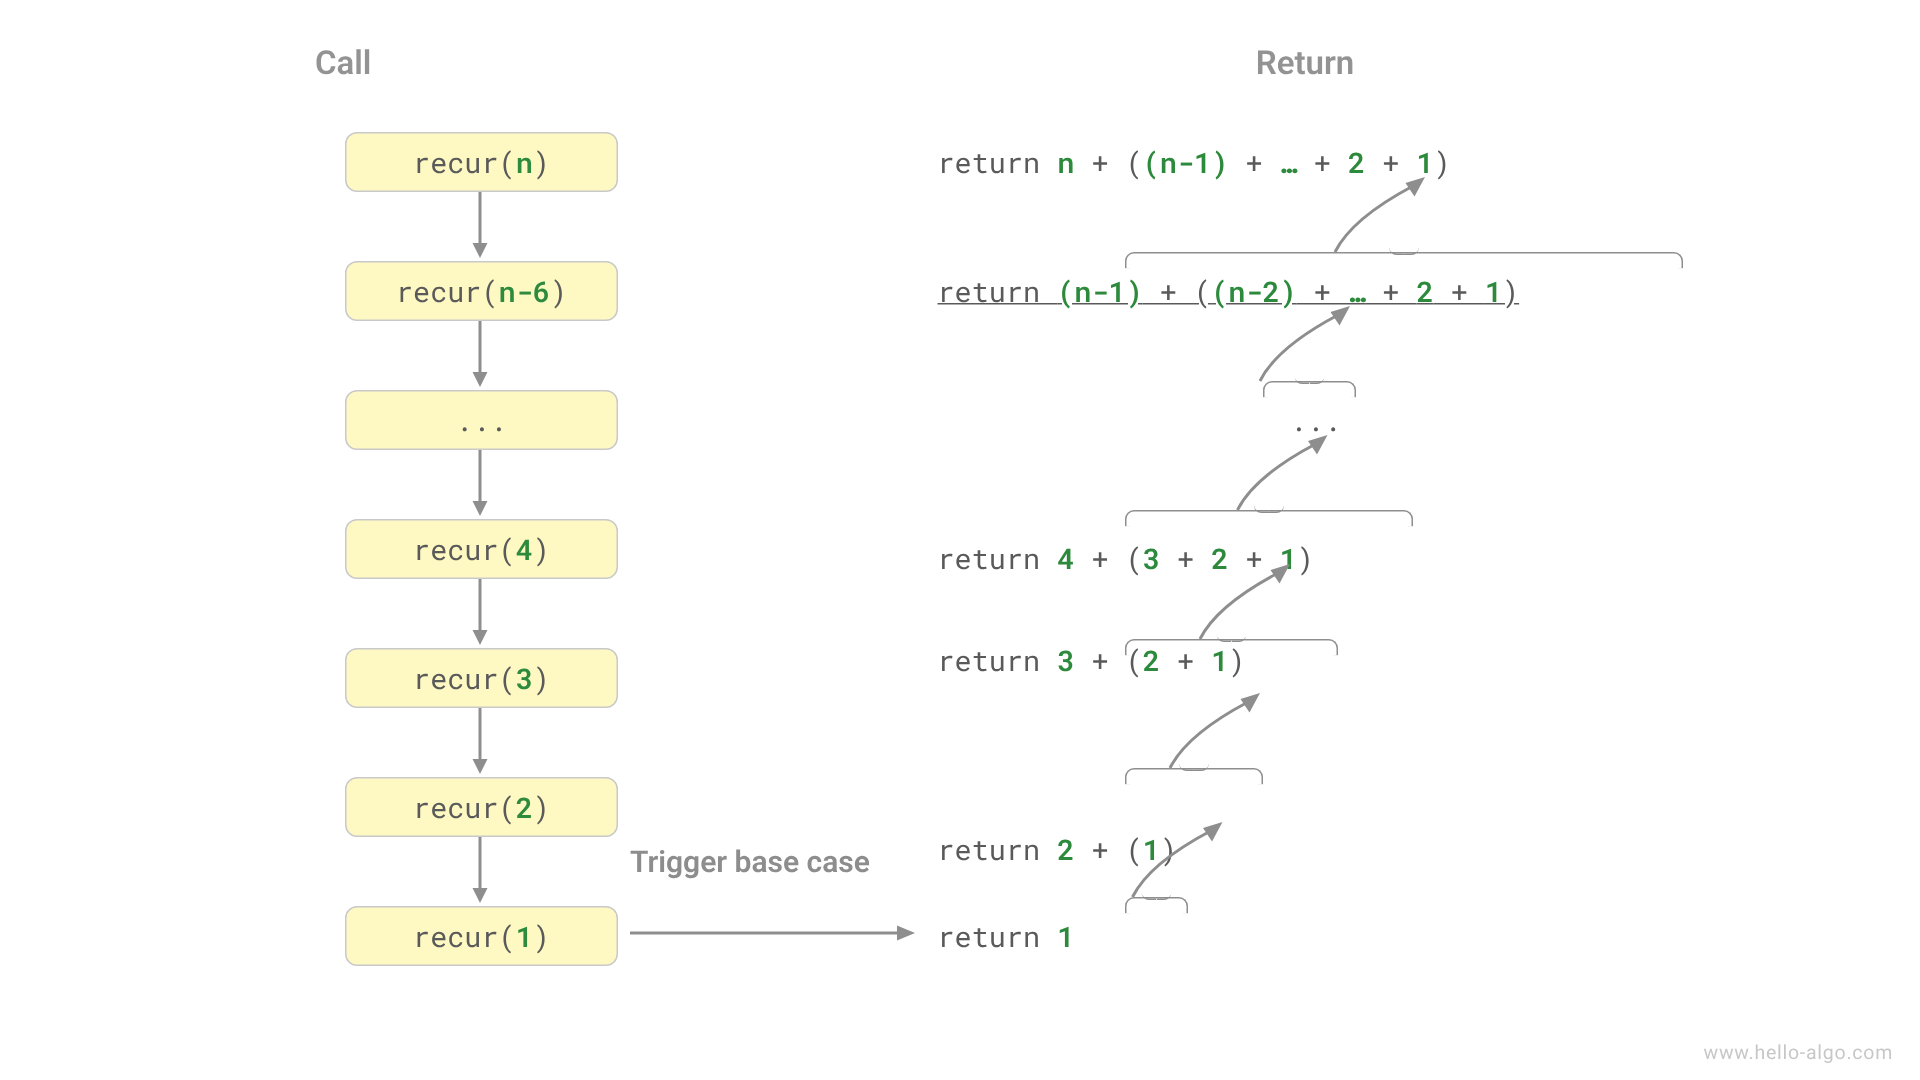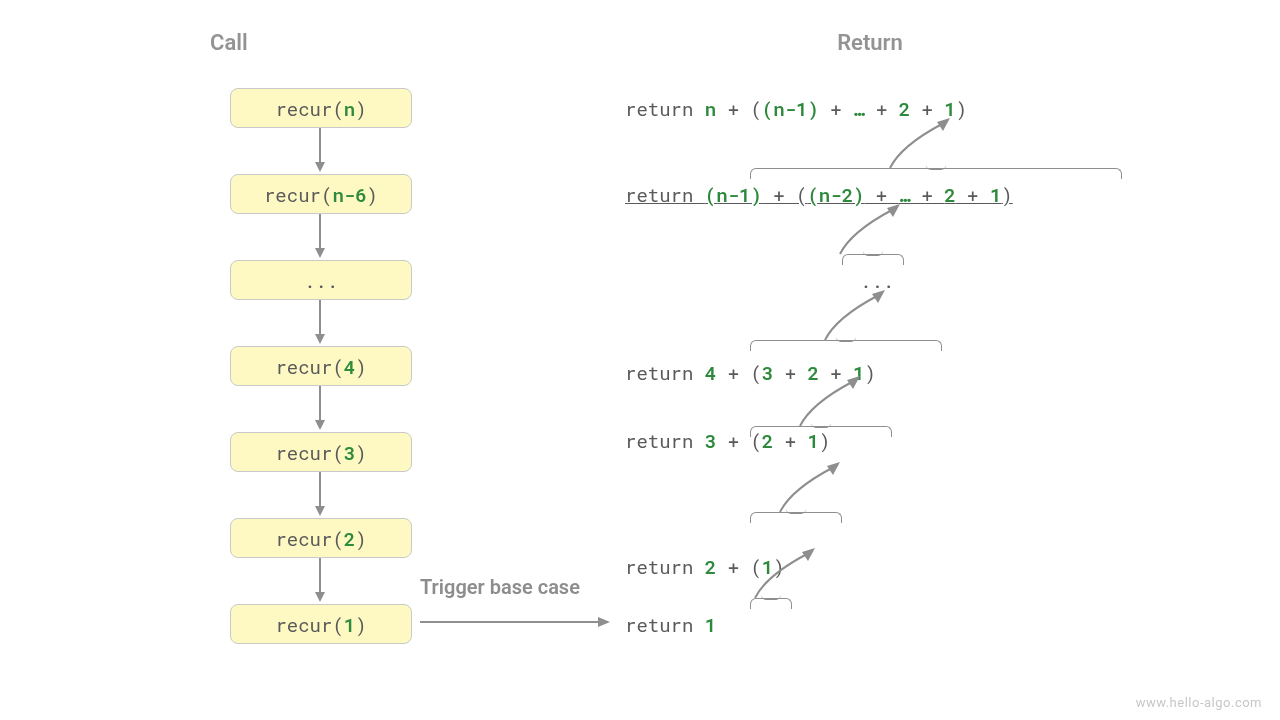--- a/index.html
+++ b/index.html
@@ -164,21 +164,21 @@
   </svg>
 <svg class="arrow" style="left:318px; top:472px;" width="4" height="44">
     <line class="stroke" x1="2" y1="0" x2="2" y2="36"></line>
     <polygon class="head" points="2,44 -3,34 7,34"></polygon>
   </svg>
 <svg class="arrow" style="left:318px; top:558px;" width="4" height="44">
     <line class="stroke" x1="2" y1="0" x2="2" y2="36"></line>
     <polygon class="head" points="2,44 -3,34 7,34"></polygon>
   </svg>
 
-<div class="base-case-label" style="left:420px; top:575px;">Trigger base case</div>
+<div class="base-case-label" style="left:420px; top:562px;">Trigger base case</div>
 <svg class="arrow" style="left:420px; top:620px;" width="190" height="4">
     <line class="stroke" x1="0" y1="2" x2="180" y2="2"></line>
     <polygon class="head" points="190,2 178,-3 178,7"></polygon>
   </svg>
 
 <div class="ret-line" style="top: 96px; text-align: center;">
   <span>return </span><span class="g">n</span><span> + (</span><span class="g">(n-1)</span><span> + </span><span class="g">…</span><span> + </span><span class="g">2</span><span> + </span><span class="g">1</span><span>)</span>
 </div>
 <div class="ret-line" style="top:182px;text-decoration:underline;">
   <span>return </span><span class="g">(n-1)</span><span> + (</span><span class="g">(n-2)</span><span> + </span><span class="g">…</span><span> + </span><span class="g">2</span><span> + </span><span class="g">1</span><span>)</span>

